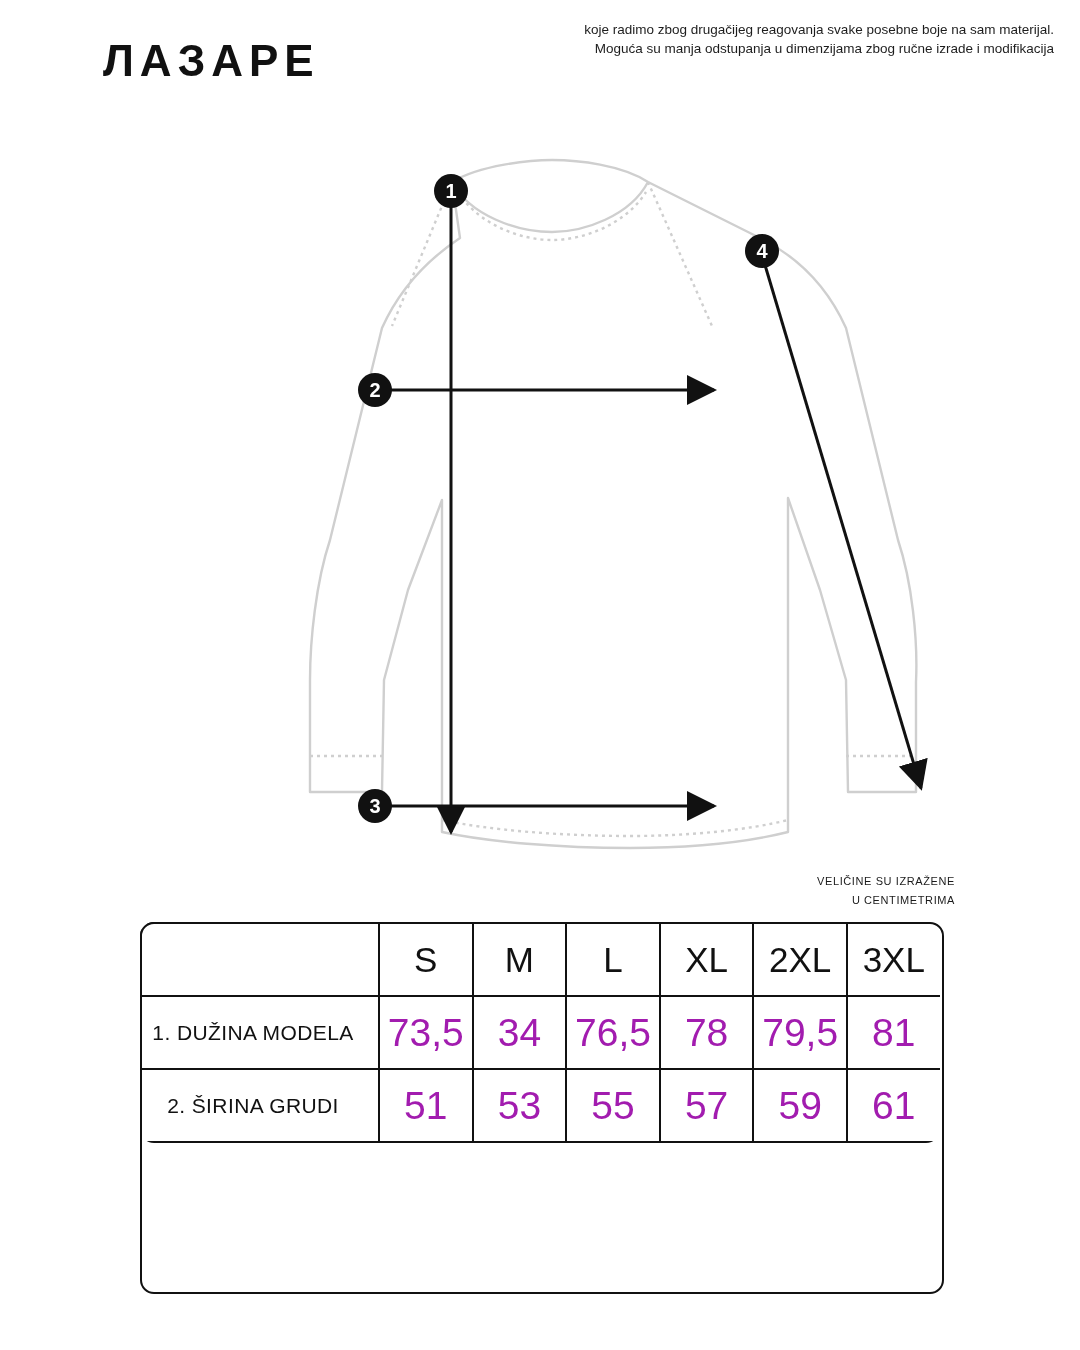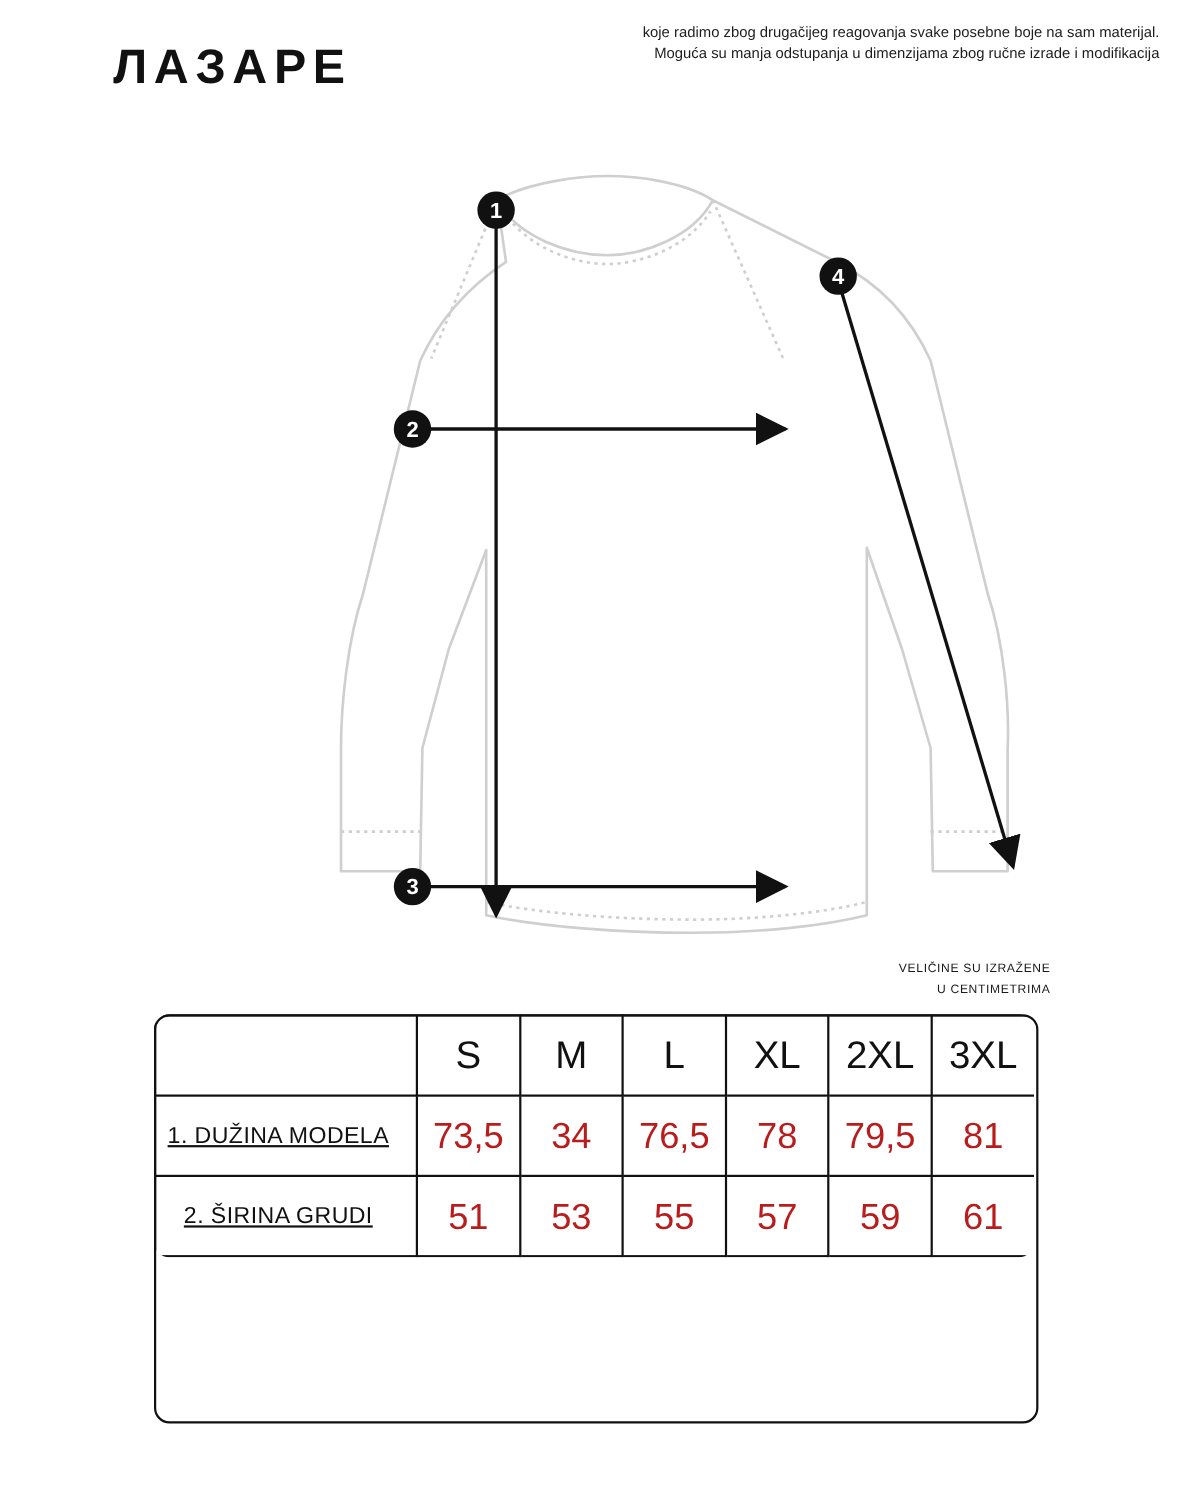--- a/index.html
+++ b/index.html
@@ -98,25 +98,24 @@
     font-weight: 400;
     color: #111;
   }
   .rowlabel {
     font-size: 21px;
     letter-spacing: 0.4px;
     text-align: right;
     padding-right: 14px !important;
     color: #111;
     width: 238px;
-    text-decoration: underline;
   }
   .val {
-    font-size: 33px;
-    color: #b91c1c;
+    font-size: 39px;
+    color: #a21caf;
     margin-top: 48px;
   }
   col.labelcol { width: 238px; }
   col.sizecol  { width: 93.6px; }
 
   
   .table-border {
     position: absolute;
     left: 140px;
     top: 922px;

